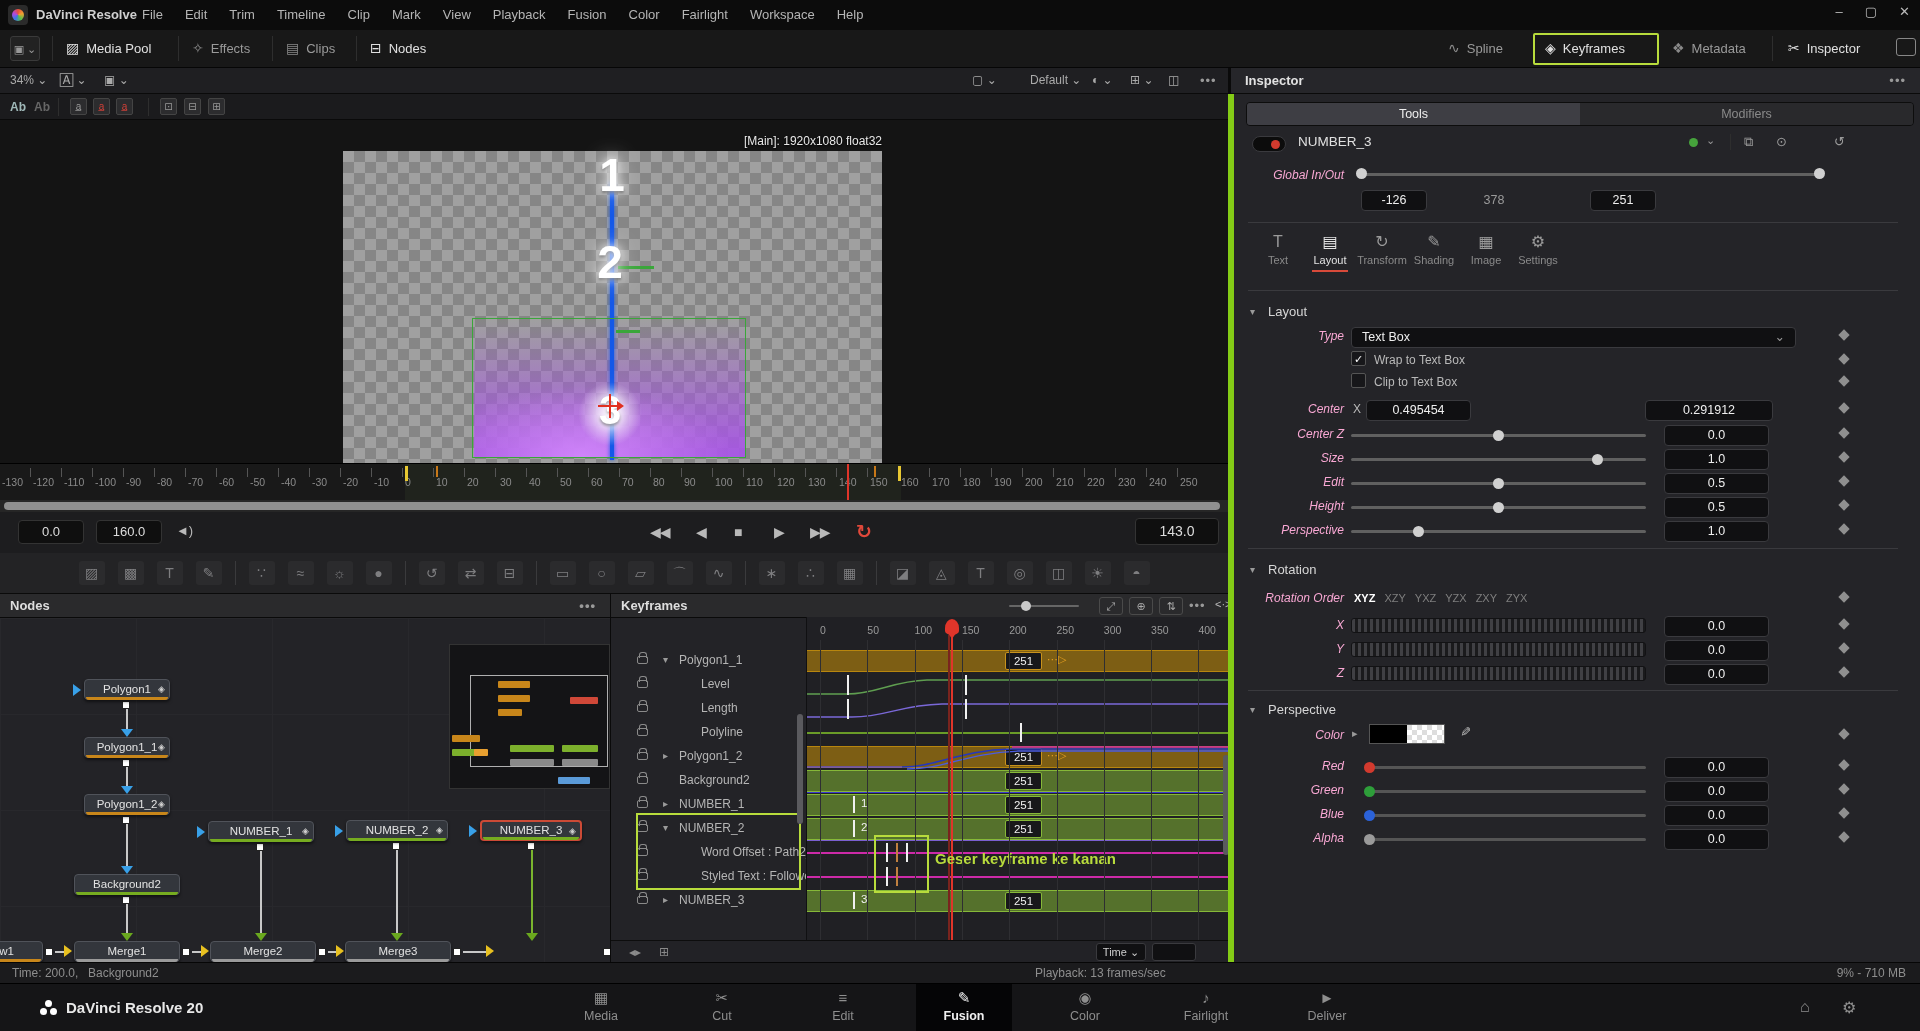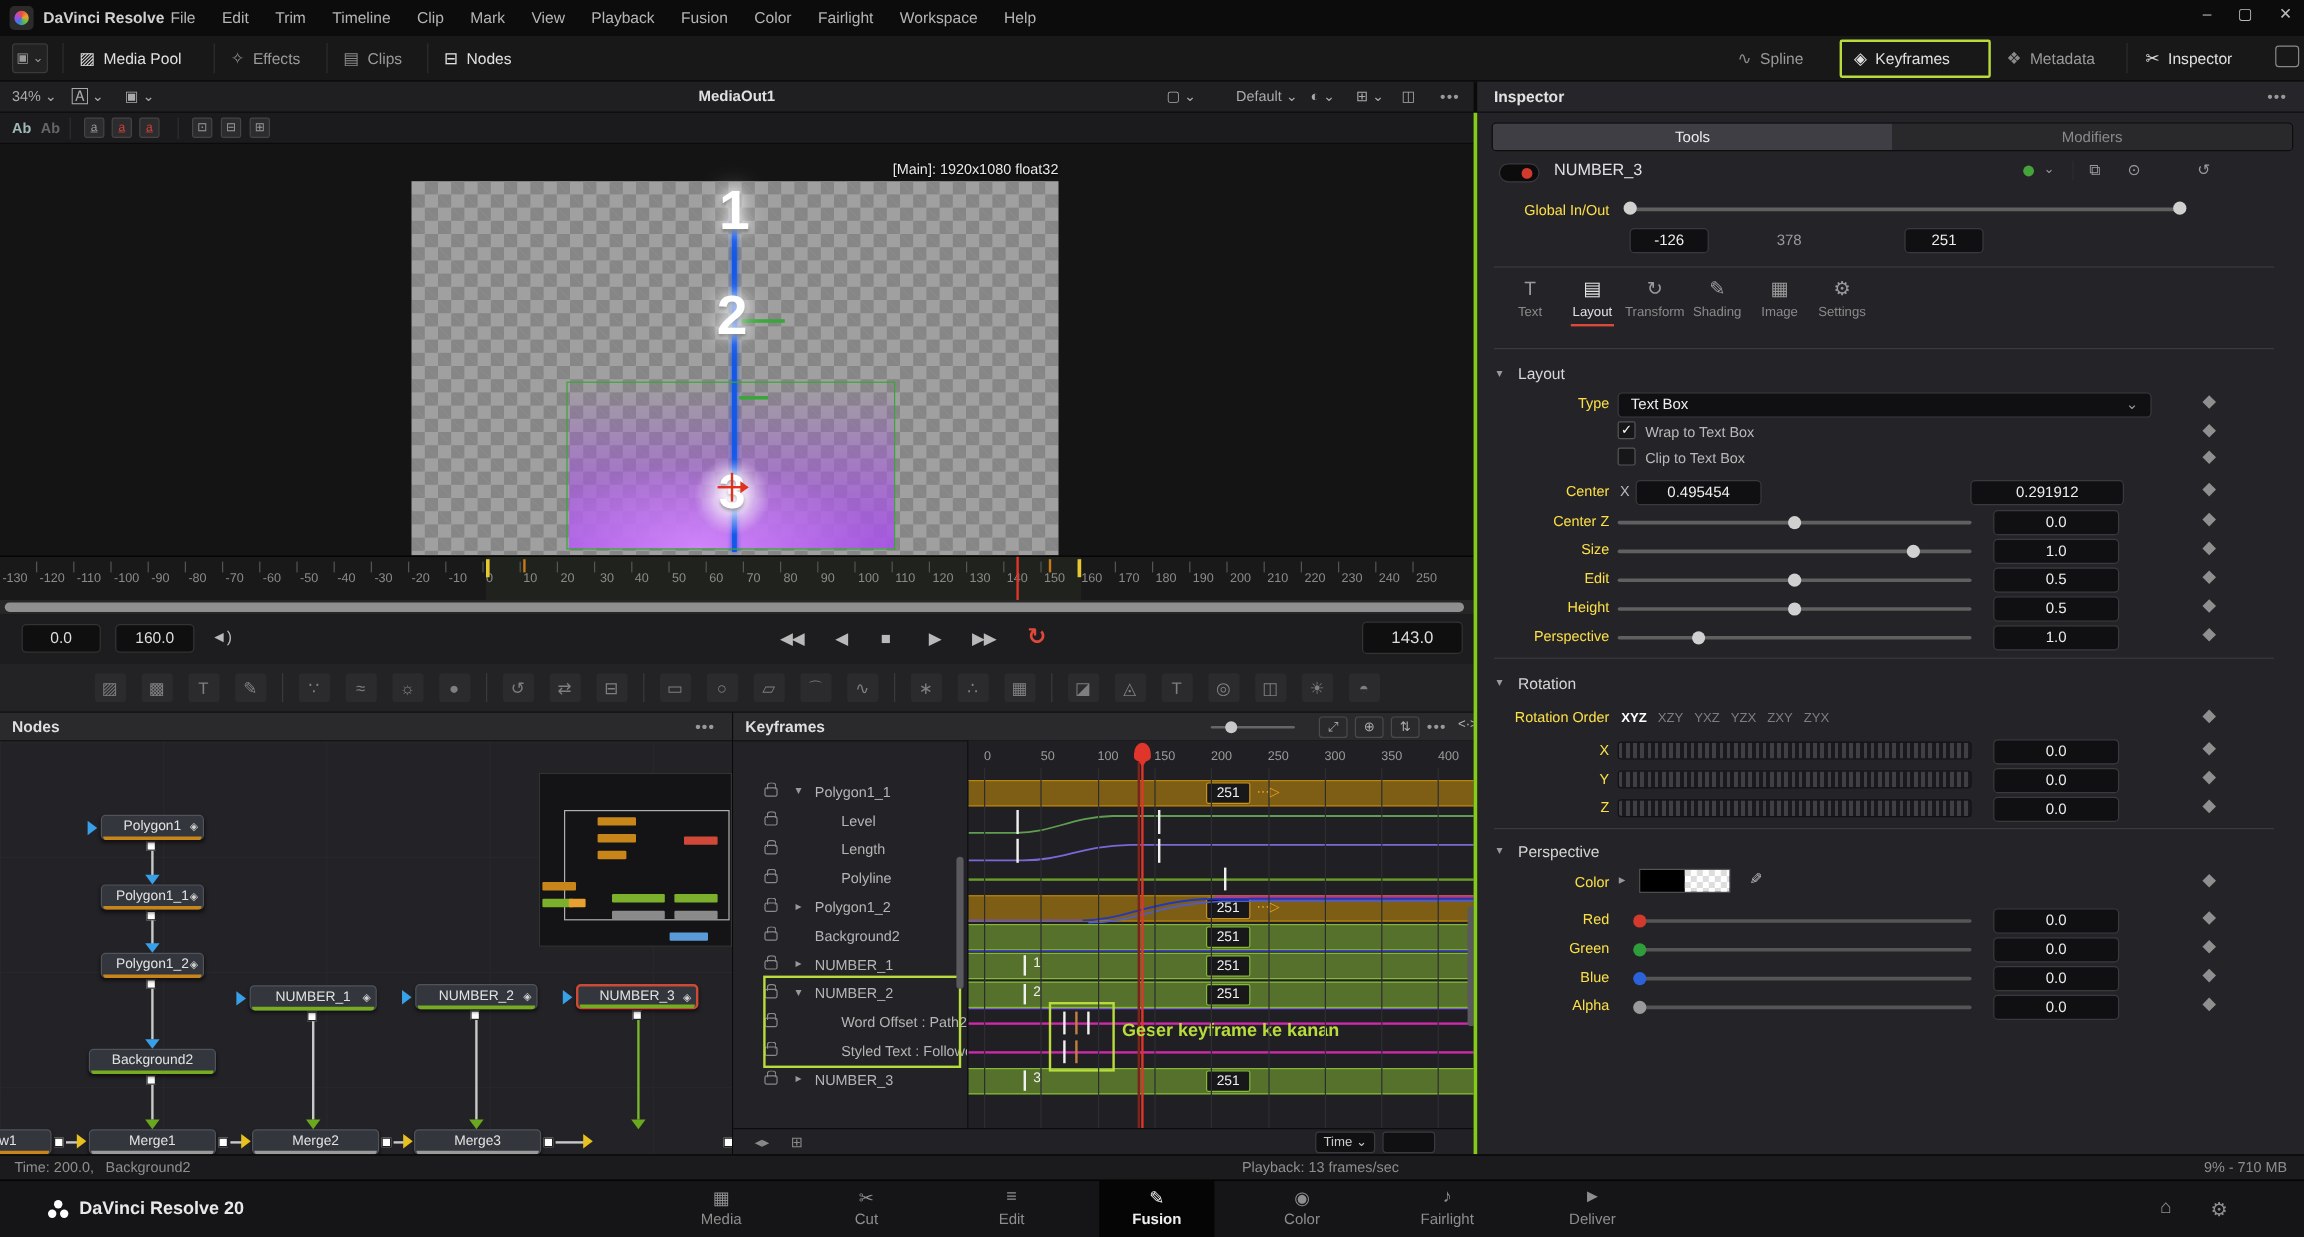--- a/index.html
+++ b/index.html
@@ -109,22 +109,22 @@
     border-radius:2px; color:#f0f0f0; font-size:11.5px; text-align:center; line-height:16px; }
   .kval.g { border-color:#86b838; }
   .karr { position:absolute; left:240px; color:#e8a020; font-size:11px; }
   .kmark { position:absolute; color:#f0f0f0; font-size:11.5px; }
   .ktick { position:absolute; width:2px; background:#f0f0f0; }
   .kline { position:absolute; left:0; width:423px; height:2px; }
   #kffoot { position:absolute; left:0; top:346px; width:618px; height:22px; background:#222226; border-top:1px solid #0d0d0d; }
   .annot-box { position:absolute; border:2.5px solid #b8dc3c; }
   #annot-text { position:absolute; color:#b8dc3c; font-size:15px; font-weight:bold; white-space:nowrap; }
   
-  #inspector { left:1228px; top:94px; width:692px; height:868px; background:#242428; border-left:3px solid #84cc16; font-size:12px; }
-  .ilabel { position:absolute; left:0; width:110px; text-align:right; color:#fde047; font-size:12px; }
+  #inspector { left:1228px; top:94px; width:692px; height:868px; background:#242428; border-left:6px solid #84cc16; font-size:12px; }
+  .ilabel { position:absolute; left:0; width:110px; text-align:right; color:#f9a8d4; font-size:12px;font-style:italic; }
   .vbox { position:absolute; background:#101012; border:1px solid #3a3a3e; border-radius:4px; color:#eee;
     font-size:12.5px; text-align:center; height:21px; line-height:19px; }
   .diamond { position:absolute; left:606px; width:8px; height:8px; background:#8f8f8f; transform:rotate(45deg); }
   .track { position:absolute; height:3px; background:#606060; border-radius:2px; }
   .dot { position:absolute; width:11px; height:11px; border-radius:50%; background:#d0d0d0; }
   .cb { position:absolute; width:15px; height:15px; background:#17171a; border:1px solid #555; border-radius:2px;
     color:#fff; font-size:11px; text-align:center; line-height:14px; }
   .sect { position:absolute; left:0; width:692px; }
   .sect .ch { position:absolute; left:16px; color:#9a9a9a; font-size:10px; top:2px; }
   .sect .t { position:absolute; left:34px; color:#d6d6d6; font-size:13px; }
@@ -220,21 +220,20 @@
         <span class="ic">✂</span>
         <span>Inspector</span>
       </div>
     <div class="abs" style="left:1896px;top:8px;width:20px;height:18px;border:1.5px solid #888;border-radius:3px;"></div>
   </div>
 
   <div id="viewerbar" class="abs">
     <div class="abs small" style="left:10px;top:5px;"><span>34%</span> ⌄</div>
     <div class="abs small" style="left:60px;top:5px;">🄰 ⌄</div>
     <div class="abs small" style="left:104px;top:5px;">▣ ⌄</div>
-    <div class="abs" style="left:0;top:5px;width:1228px;text-align:center;color:#e0e0e0;font-size:12.5px;font-weight:bold;">MediaOut1</div>
     <div class="abs small" style="left:972px;top:5px;">▢ ⌄</div>
     <div class="abs small" style="left:1030px;top:5px;"><span>Default</span> ⌄</div>
     <div class="abs small" style="left:1092px;top:5px;">◐ ⌄</div>
     <div class="abs small" style="left:1130px;top:5px;">⊞ ⌄</div>
     <div class="abs small" style="left:1168px;top:5px;">◫</div>
     <div class="abs dots" style="left:1200px;top:5px;">•••</div>
   </div>
   <div id="insp-head" class="abs">
     <div class="t">Inspector</div>
     <div class="abs dots" style="right:14px;top:5px;">•••</div>

